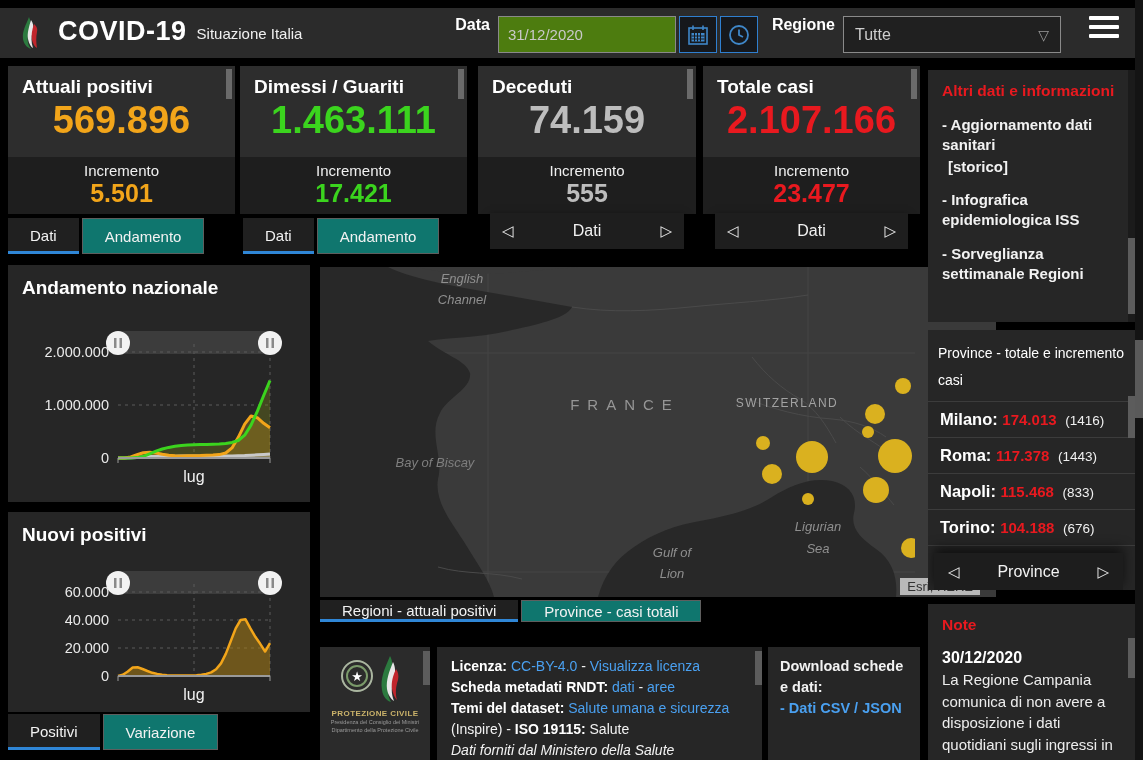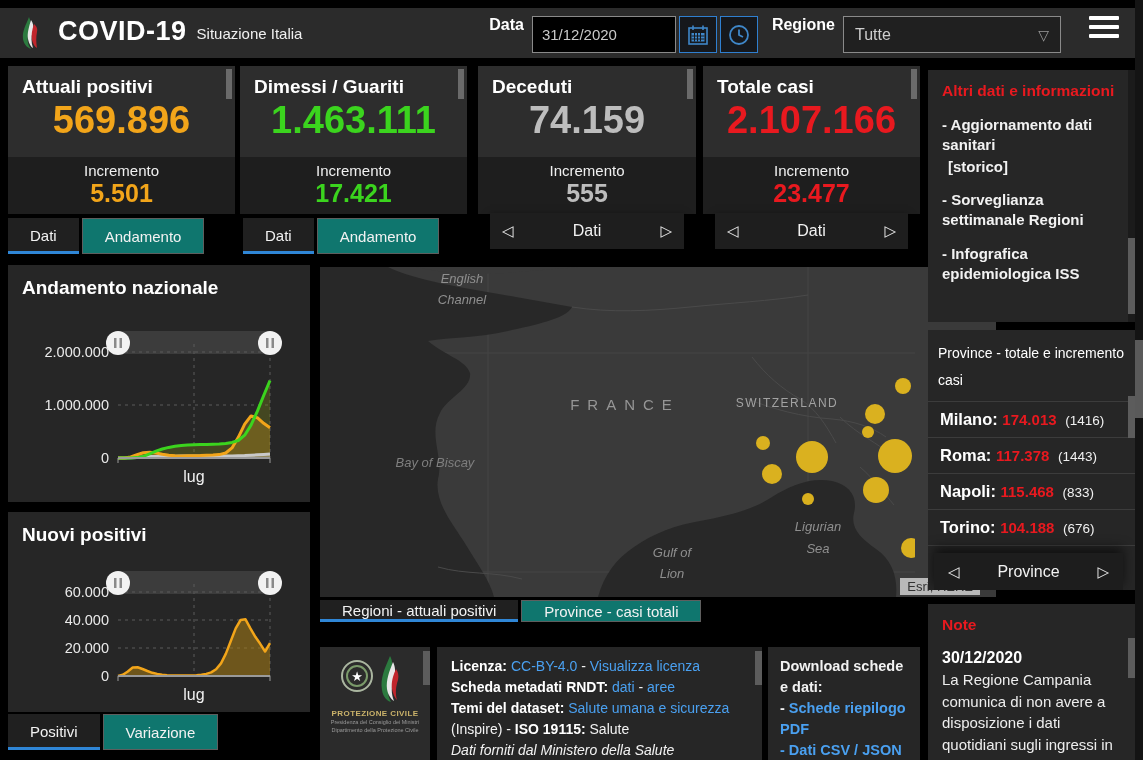--- a/index.html
+++ b/index.html
@@ -7,21 +7,21 @@
   #app{position:relative;width:1143px;height:760px;background:#000;overflow:hidden}
 
   
   .header{position:absolute;left:0;top:8px;width:1135px;height:50px;background:#2b2b2b;
           display:flex;align-items:flex-start;padding:8px 16px}
   .logo-flame{width:30px;height:34px;margin-right:12px;flex:none}
   .app-title{font-size:27px;font-weight:600;letter-spacing:.5px;color:#fff}
   .app-subtitle{font-size:15px;margin-left:10px;margin-top:9px;color:#f0f0f0}
   .spacer{flex:1}
   .field-label{font-weight:bold;font-size:16px;margin:0 8px 0 14px;color:#fff}
-  .date-input{width:144px;height:37px;background:#000000;border:1px solid #8a8a8a;color:#c9c9c9;
+  .date-input{width:178px;height:37px;background:#4d7c0f;border:1px solid #8a8a8a;color:#c9c9c9;
               font-size:15px;padding:0 9px;font-family:inherit}
   .icon-btn{width:38px;height:37px;border:1px solid #2f7fd0;background:#16181c;display:flex;
             align-items:center;justify-content:center;margin-left:3px;cursor:pointer}
   .select{width:218px;height:37px;border:1px solid #8a8a8a;background:#202020;display:flex;
           align-items:center;padding:0 11px;font-size:16px;color:#cfcfcf;cursor:pointer}
   .select .chev{margin-left:auto;color:#9a9a9a;font-size:14px}
   .menu-btn{margin-left:28px;display:flex;flex-direction:column;gap:5px;cursor:pointer}
   .menu-btn span{display:block;width:30px;height:4px;background:#fff;border-radius:1px}
 
   
@@ -348,22 +348,22 @@
   </div>
   <div id="map-tabs">
     <div class="tab active">Regioni - attuali positivi</div>
     <div class="tab">Province - casi totali</div>
   </div>
 
   <div class="panel" id="info">
     <div class="red-title" style="color: rgb(232, 25, 31);">Altri dati e informazioni</div>
     <div class="info-item">- Aggiornamento dati sanitari</div>
     <div class="info-item cont">[storico]</div>
+    <div class="info-item">- Infografica epidemiologica ISS</div>
     <div class="info-item">- Sorveglianza settimanale Regioni</div>
-    <div class="info-item">- Infografica epidemiologica ISS</div>
     <div class="scroll-track">
       <div class="scroll-thumb" style="top:168px;height:76px"></div>
     </div>
   </div>
 
   <div class="panel" id="prov">
     <div class="prov-title">Province - totale e incremento casi</div>
     <div class="prov-row">
       <span class="prov-name">Milano:</span>
       <span class="prov-total" style="color: rgb(232, 25, 31);">174.013</span>
@@ -434,20 +434,19 @@
     </div>
     <div>
       <span>(Inspire) - </span><b>ISO 19115:</b><span> Salute</span>
     </div>
     <div class="italic">Dati forniti dal Ministero della Salute</div>
     <div class="scroll-thumb" style="top:4px;height:34px"></div>
   </div>
 
   <div class="panel" id="download">
     <div>Download schede e dati:</div>
-    <div><span>- </span><span class="dl-link" style="color: rgb(74, 160, 240);">Schede riepilogo PDF</span></div>
     <div><span style="color: rgb(74, 160, 240);">- </span><span class="dl-link" style="color: rgb(74, 160, 240);">Dati CSV / JSON</span></div>
   </div>
 
   <div id="pagebar">
     <div class="pthumb"></div>
   </div>
 </div>
 
 </body></html>

